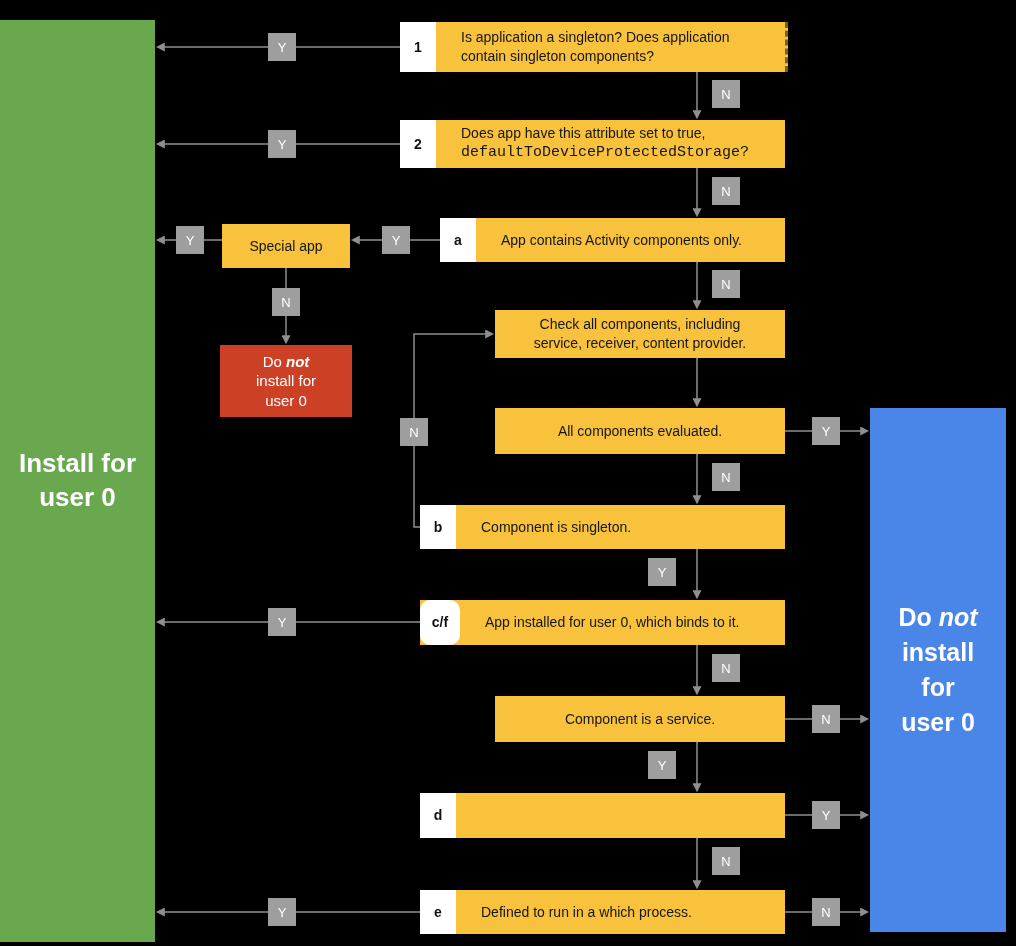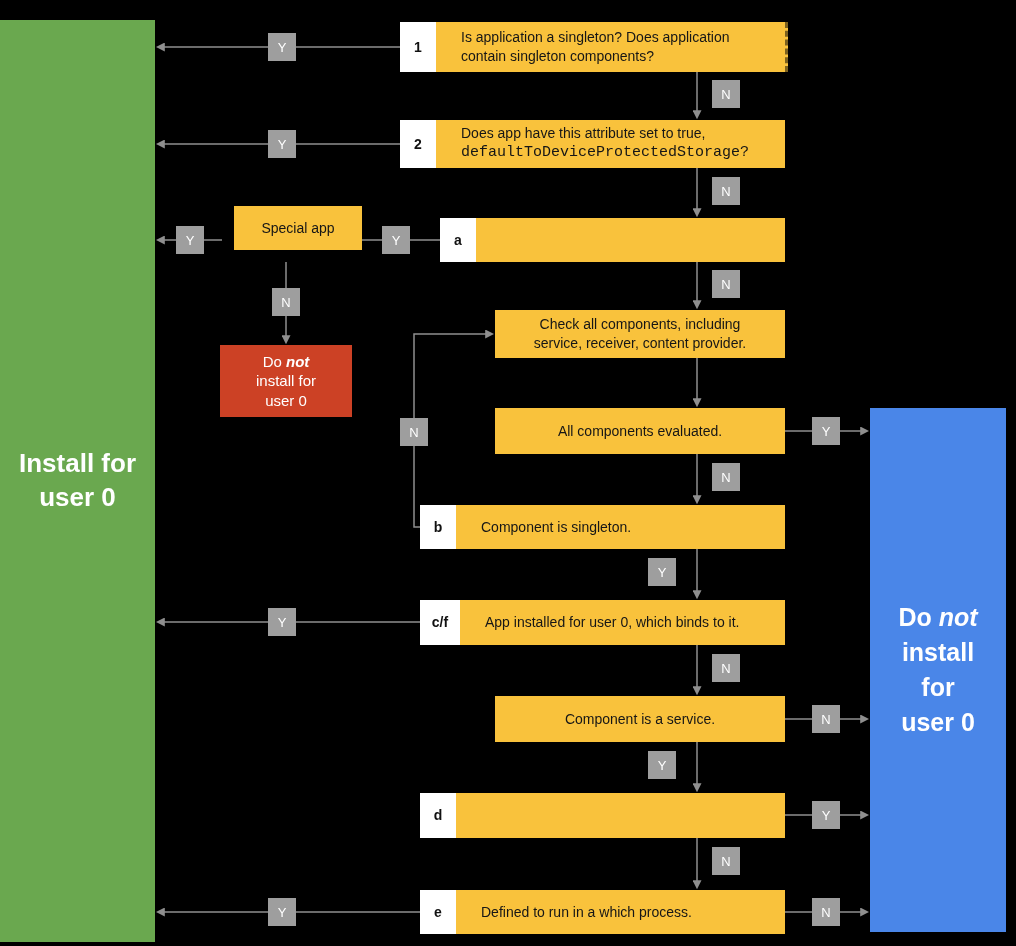--- a/index.html
+++ b/index.html
@@ -50,21 +50,21 @@
     flex: none;
     align-self: stretch;
     background: #ffffff;
     display: flex;
     align-items: center;
     justify-content: center;
     font-weight: bold;
     font-size: 14px;
     color: #111;
   }
-  .node .badge.wide { width: 40px; }
+  .node .badge.wide { width: 40px; border-radius: 10px; }
   .node .txt { padding: 0 25px; white-space: pre-line; }
   .node.center { justify-content: center; text-align: center; }
   .node.center .txt { padding: 0 8px; }
   .dashed-right { border-right: 3px dashed rgba(0,0,0,0.5); }
   .mono { display: block; font-family: "Liberation Mono", "DejaVu Sans Mono", monospace; font-size: 15px; }
 
   .redbox {
     position: absolute;
     left: 220px; top: 345px; width: 132px; height: 72px;
     background: var(--red, #cc4125);
@@ -141,23 +141,24 @@
 contain singleton components?</span>
   </div>
 
   <div class="node" style="left:400px;top:120px;width:385px;height:48px;">
     <span class="badge">2</span>
     <span class="txt"><span>Does app have this attribute set to true,</span><span class="mono">defaultToDeviceProtectedStorage?</span></span>
   </div>
 
   <div class="node" style="left:440px;top:218px;width:345px;height:44px;">
     <span class="badge">a</span>
-  </div>
-
-  <div class="node center" style="left:222px;top:206px;width:128px;height:44px;margin-left:12px;">
+    <span class="txt">App contains Activity components only.</span>
+  </div>
+
+  <div class="node center" style="left:222px;top:224px;width:128px;height:44px;">
     <span class="txt">Special app</span>
   </div>
 
   <div class="redbox">
     <div><span>Do</span> <em>not</em></div>
     <div>install for</div>
     <div>user 0</div>
   </div>
 
   <div class="node center" style="left:495px;top:408px;width:290px;height:46px;">

